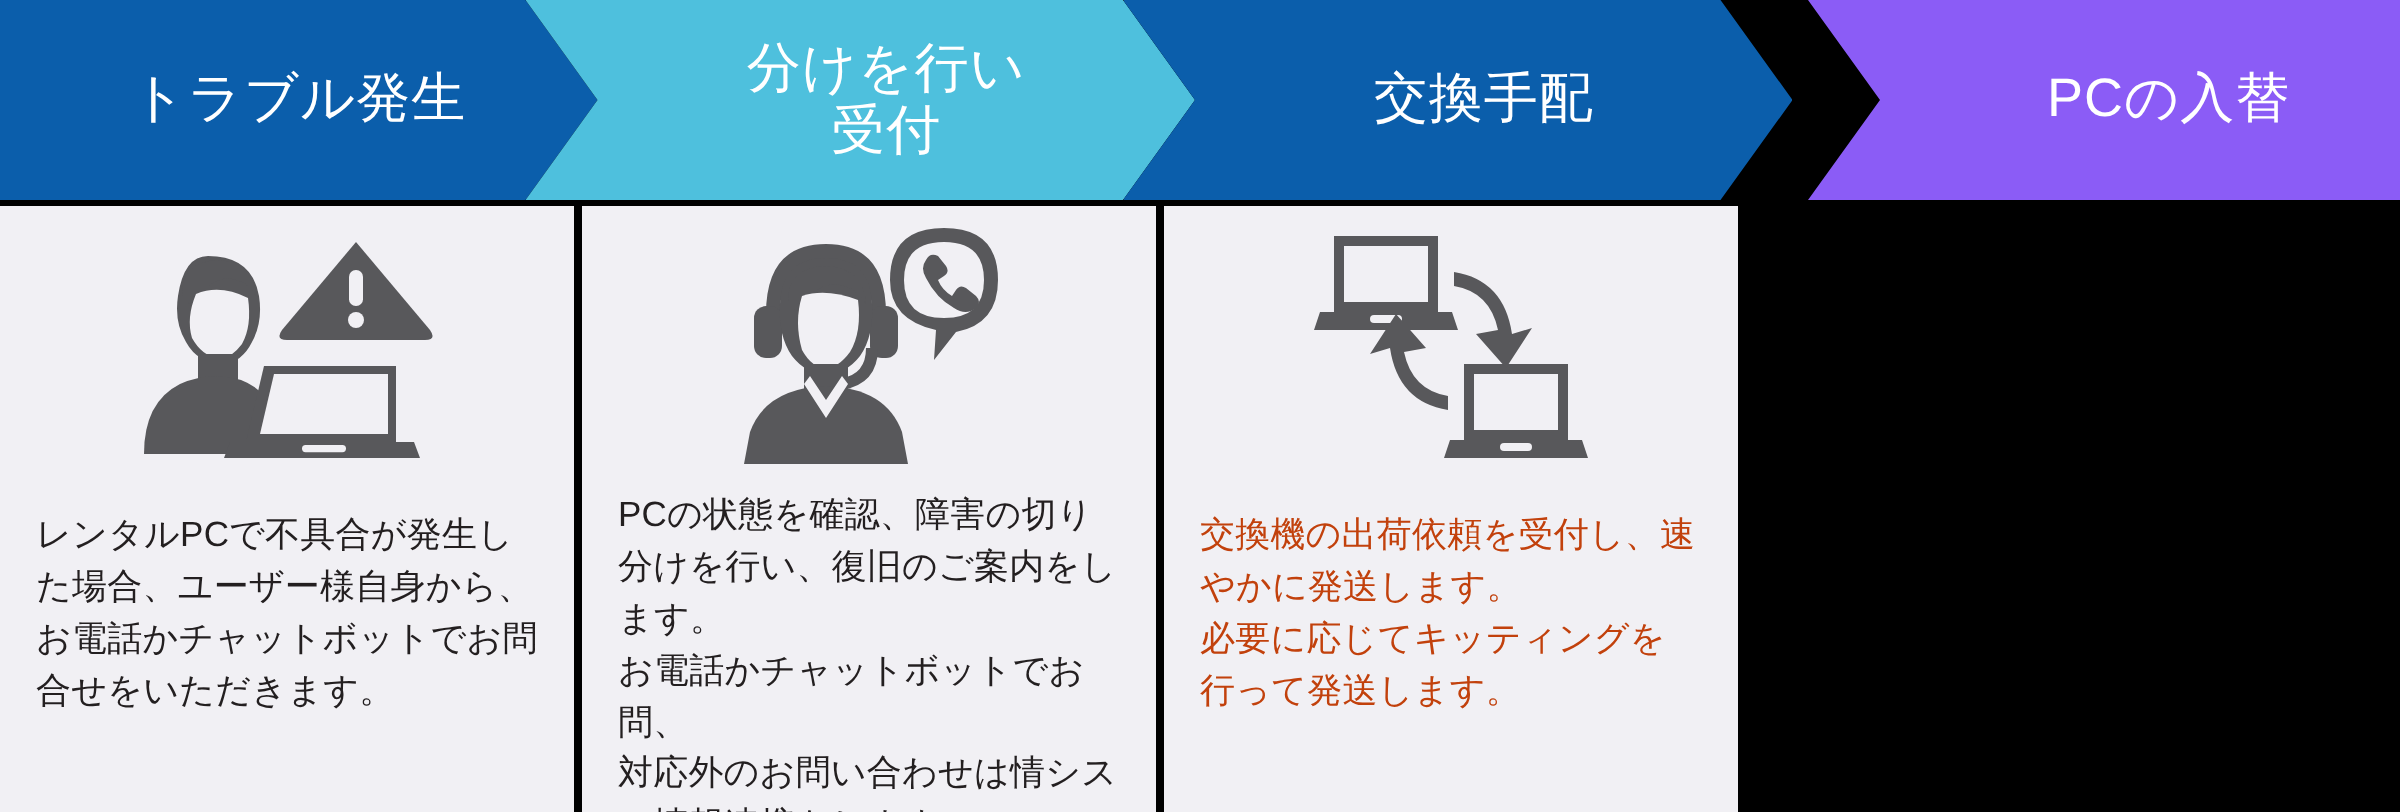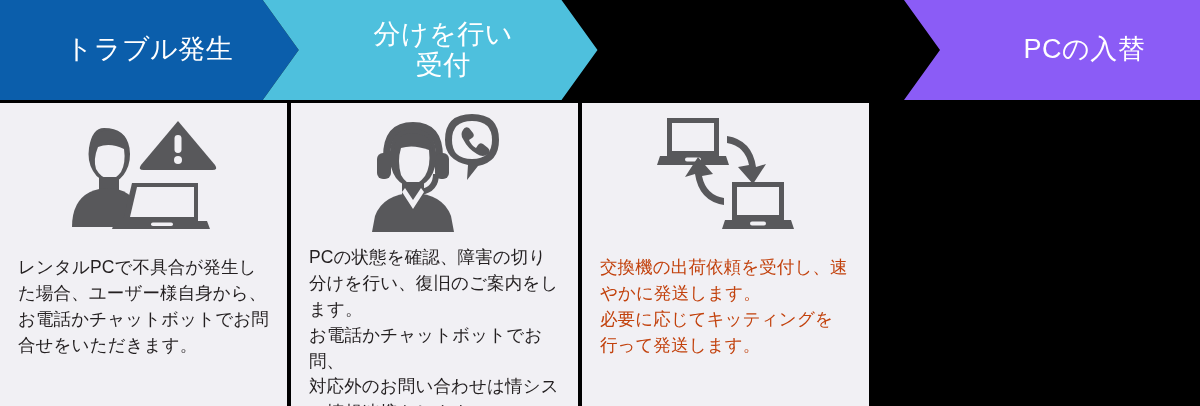--- a/index.html
+++ b/index.html
@@ -48,20 +48,23 @@
 
     <div class="chev" id="chev0" style="left: 0px; width: 298.75px; background: rgb(11, 94, 171); clip-path: polygon(0% 0%, 87.9498% 0%, 100% 50%, 87.9498% 100%, 0% 100%);">
       <span class="lbl" style="padding-left: 0px;">トラブル発生</span>
     </div>
 
     <div class="chev" id="chev1" style="left: 262.75px; width: 334.75px; background: rgb(78, 192, 221); clip-path: polygon(0% 0%, 89.2457% 0%, 100% 50%, 89.2457% 100%, 0% 100%, 10.7543% 50%);">
       <span class="lbl">分けを行い
 受付</span>
     </div>
 
+    <div class="chev" id="chev2" style="left: 561.5px; width: 334.75px; background: rgb(11, 94, 171); clip-path: polygon(0% 0%, 89.2457% 0%, 100% 50%, 89.2457% 100%, 0% 100%, 10.7543% 50%);">
+      <span class="lbl">交換手配</span>
+    </div>
 
     <div class="chev" id="chev3" style="left: 904px; width: 334.75px; background: #8b5cf6; clip-path: polygon(0% 0%, 89.2457% 0%, 100% 50%, 89.2457% 100%, 0% 100%, 10.7543% 50%);">
       <span class="lbl">PCの入替</span>
     </div>
   </div>
 
   <div class="panels">
 
     <div class="panel" id="panel0" style="left: 0px; width: 287px; background: rgb(241, 240, 244);">
       <div class="icon-wrap">

